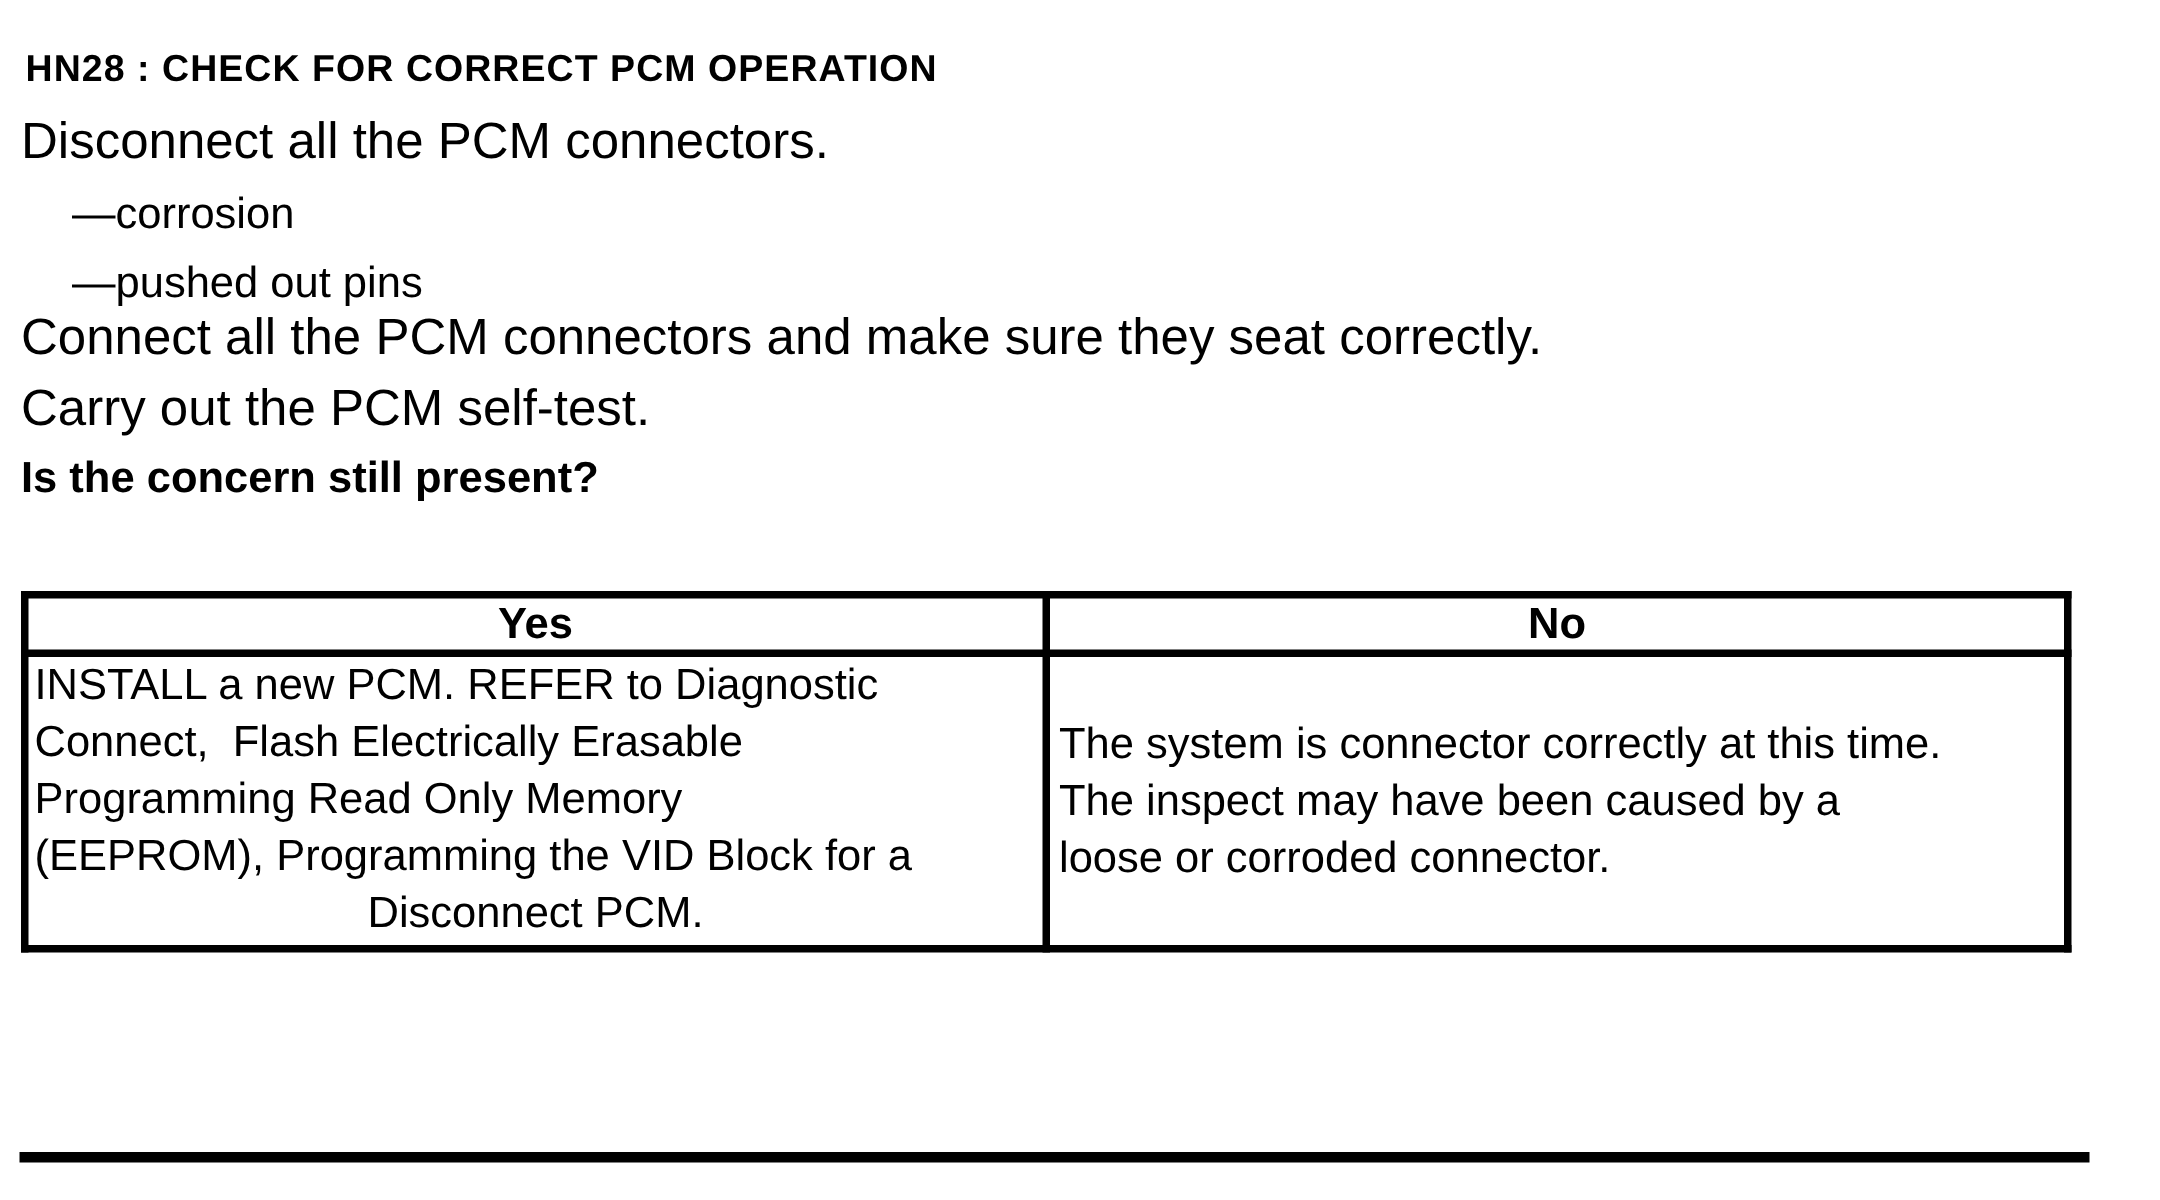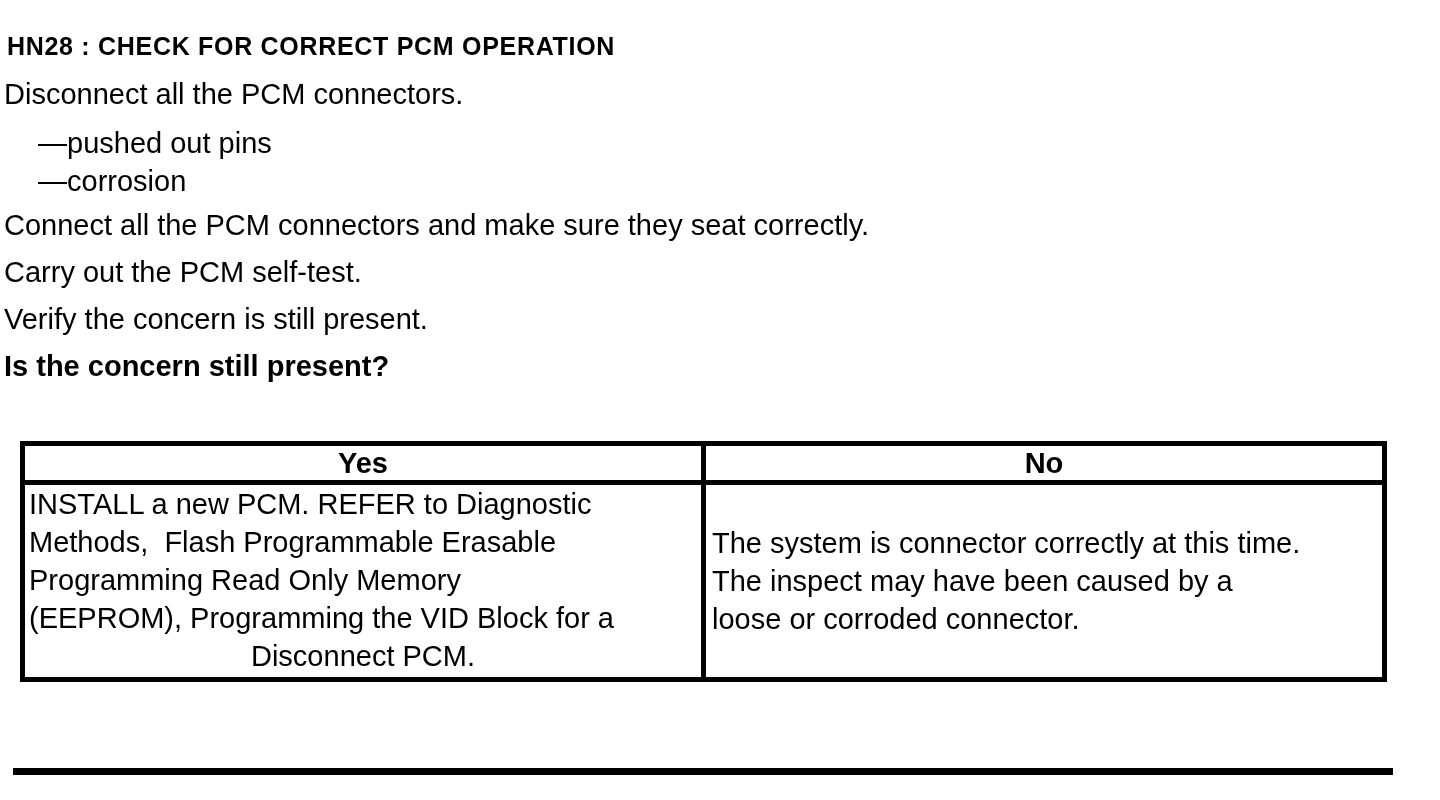--- a/index.html
+++ b/index.html
@@ -9,31 +9,31 @@
     height: 800px;
     background: #ffffff;
     color: #000000;
     font-family: "Liberation Sans", sans-serif;
     overflow: hidden;
   }
   .page {
     position: relative;
     width: 1440px;
     height: 708px;
-    padding: 32px 14px 0 4px;
+    padding: 32px 14px 0 14px;
   }
   .heading {
     font-size: 25px;
     font-weight: bold;
     letter-spacing: 0.7px;
     margin: 0 0 16px 3px;
     line-height: 29px;
   }
   .para {
-    font-size: 29px;
+    font-size: 34px;
     line-height: 34px;
     margin: 0 0 13px 0;
   }
   .para.tight { margin-bottom: 4px; }
   .list-line {
     font-size: 29px;
     line-height: 38px;
     margin: 0;
     padding-left: 34px;
   }
@@ -42,21 +42,20 @@
     font-size: 29px;
     font-weight: bold;
     line-height: 34px;
     margin: 0 0 0 0;
   }
   table.decision {
     border-collapse: collapse;
     width: 1367px;
     margin-top: 58px;
     table-layout: fixed;
-    margin-left: 16px;
   }
   table.decision th,
   table.decision td {
     border: 5px solid #000000;
     font-size: 29px;
   }
   table.decision th {
     font-weight: bold;
     text-align: center;
     height: 39px;
@@ -90,48 +89,47 @@
 </head>
 <body>
 
 <div class="page">
 
   <div class="heading">HN28 : CHECK FOR CORRECT PCM OPERATION</div>
 
   <p class="para">Disconnect all the PCM connectors.</p>
 
 
+  <p class="list-line last">—corrosion</p>
+
   <p class="list-line">—pushed out pins</p>
-
-  <p class="list-line last">—corrosion</p>
 
   <p class="para">Connect all the PCM connectors and make sure they seat correctly.</p>
 
   <p class="para">Carry out the PCM self-test.</p>
 
-  <p class="para">Verify the concern is still present.</p>
 
   <p class="question">Is the concern still present?</p>
 
   <table class="decision">
     <colgroup>
         <col>
         <col>
       </colgroup>
     <thead>
       <tr>
         <th>Yes</th>
         <th>No</th>
       </tr>
     </thead>
     <tbody>
       <tr>
         <td class="yes-cell">
           <div class="cell-line">INSTALL a new PCM. REFER to Diagnostic</div>
-          <div class="cell-line">Methods,  Flash Programmable Erasable</div>
+          <div class="cell-line">Connect,  Flash Electrically Erasable</div>
           <div class="cell-line">Programming Read Only Memory</div>
           <div class="cell-line">(EEPROM), Programming the VID Block for a</div>
           <div class="cell-line">Disconnect PCM.</div>
         </td>
         <td class="no-cell">
           <div class="cell-line">The system is connector correctly at this time.</div>
           <div class="cell-line">The inspect may have been caused by a</div>
           <div class="cell-line">loose or corroded connector.</div>
         </td>
       </tr>

